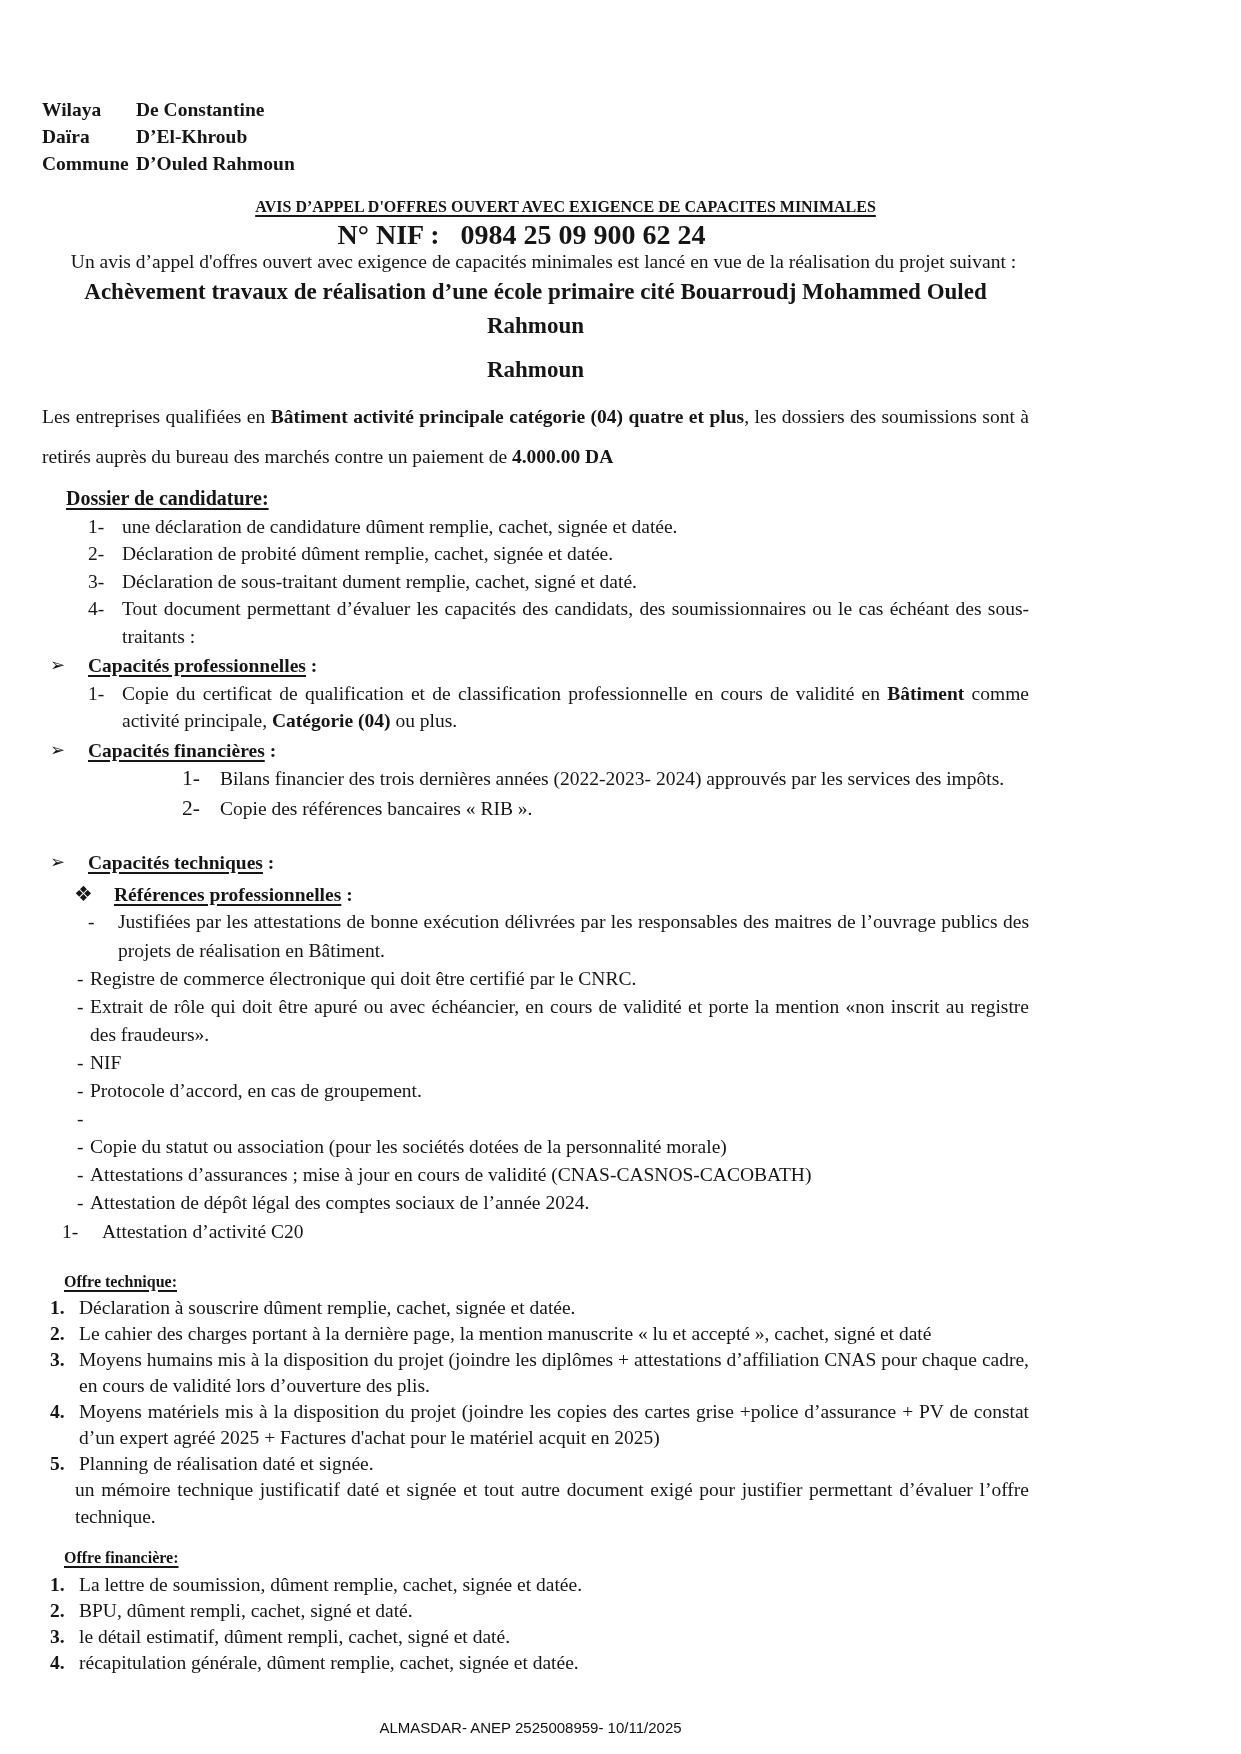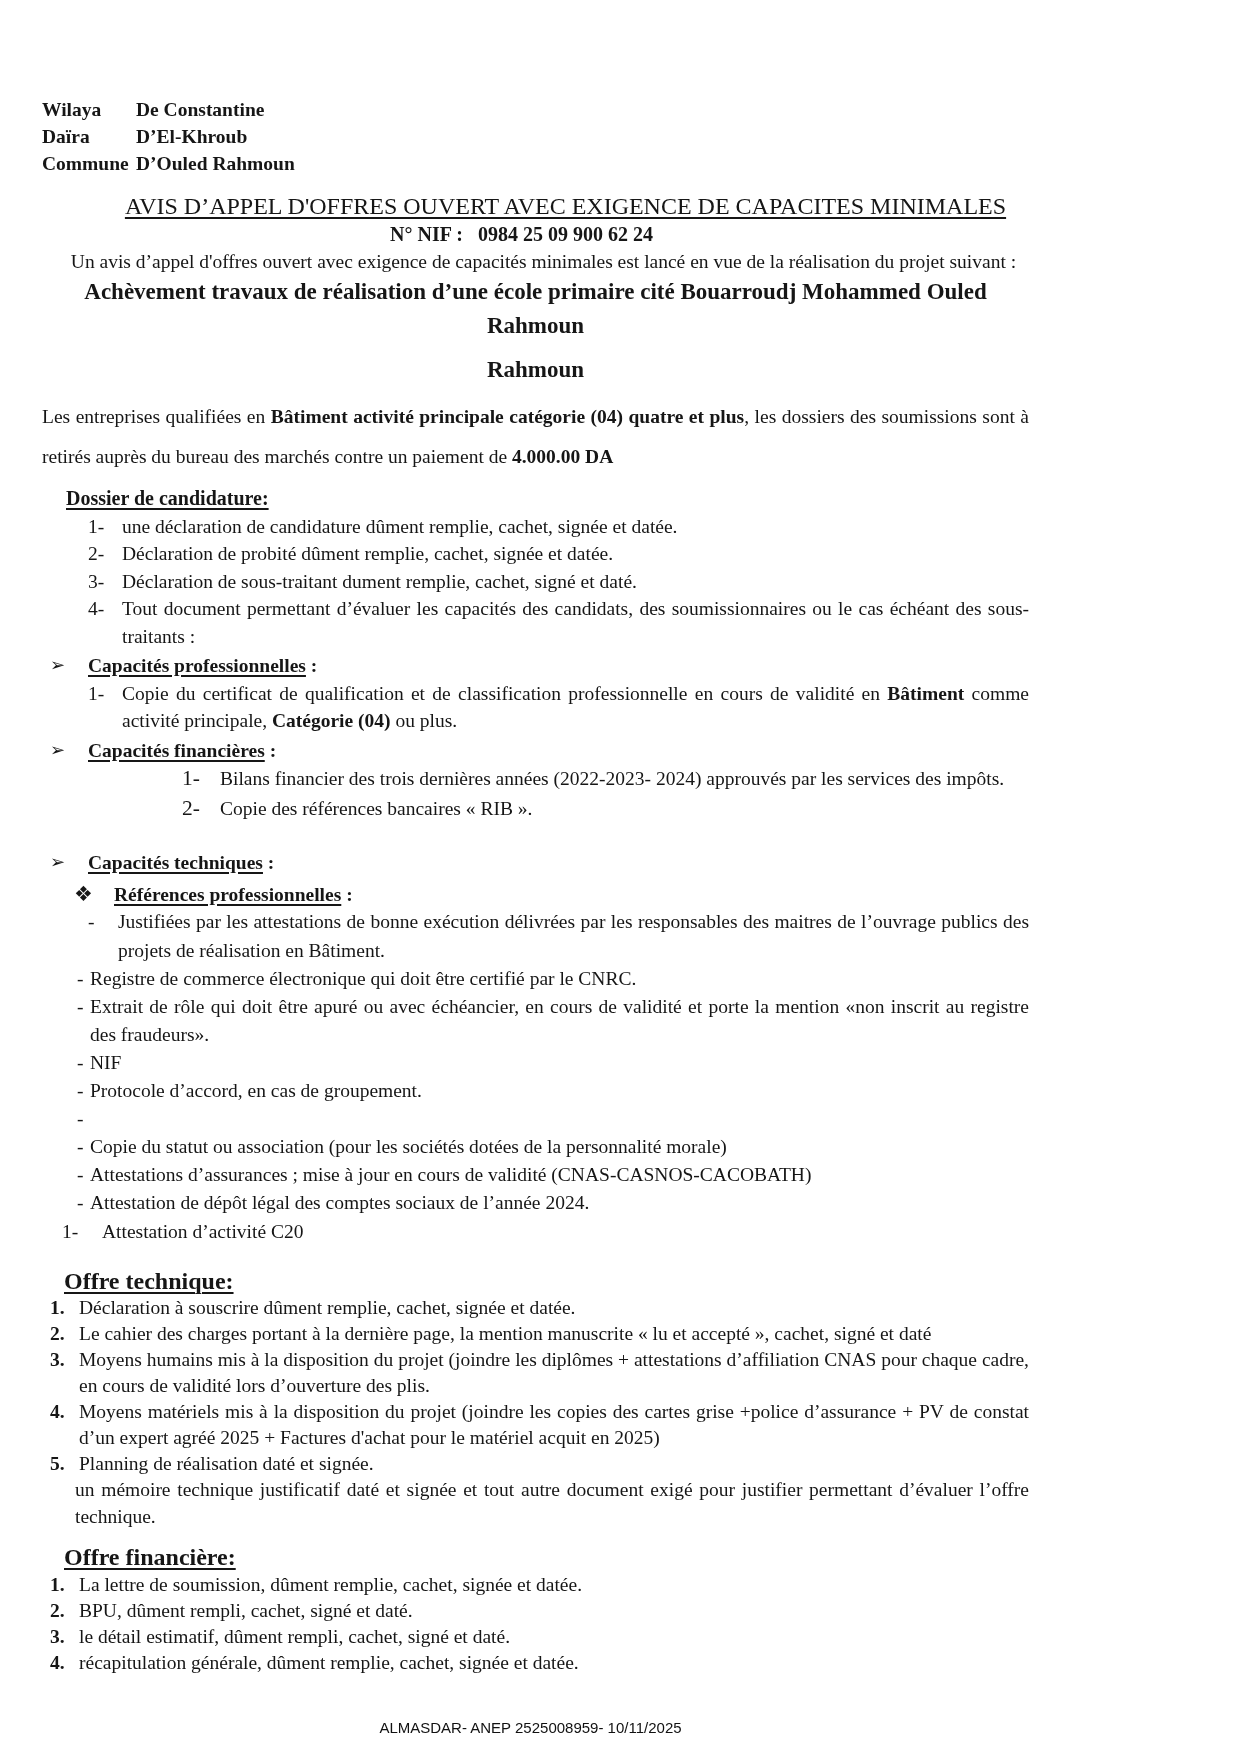--- a/index.html
+++ b/index.html
@@ -20,22 +20,22 @@
   .b { font-weight:bold; }
   .u { text-decoration:underline; text-underline-offset:3px; text-decoration-thickness:1.5px; }
   .center { text-align:center; }
   .justify { text-align:justify; }
 
   
   .rep-line { font-size:20px; font-weight:bold; position:relative; left:60px; margin-bottom:24px; }
   .loc-block { margin-top:18px; }
   .loc-row { display:flex; line-height:27px; font-weight:bold; }
   .loc-label { flex:0 0 94px; }
-  .notice-title { margin-top:16px; font-size:24px; font-weight:normal; position:relative; left:30px; }
-  .nif-line { font-size:20px; font-weight:bold; position:relative; left:-14px; }
+  .notice-title { margin-top:16px; font-size:16px; font-weight:bold; position:relative; left:30px; }
+  .nif-line { font-size:28px; font-weight:bold; position:relative; left:-14px; }
   .intro-line { position:relative; left:8px; line-height:27px; }
 
   .proj { font-size:23px; font-weight:bold; line-height:34px; }
   .proj2 { margin-top:10px; }
 
   .qual { margin-top:10px; line-height:40px; }
 
   
   .sec-head { font-size:20px; margin-top:8px; }
   .dossier-head { padding-left:24px; margin-top:8px; }
@@ -60,21 +60,21 @@
 
   
   .dfirst { display:flex; padding-left:46px; line-height:28.5px; }
   .dfirst .dash { flex:0 0 30px; }
   .dlist .drow { display:flex; padding-left:35px; line-height:28px; }
   .dlist .dash { flex:0 0 13px; }
   .c20-row { display:flex; padding-left:20px; margin-top:1px; }
   .c20-row .num { flex:0 0 40px; }
 
   
-  .offre-head { margin-left:22px; font-size:24px; }
+  .offre-head { margin-left:22px; font-size:16px; }
   .ot-head { margin-top:22px; }
   .of-head { margin-top:14px; }
   .olist { padding-left:8px; }
   .olist .nrow { line-height:26px; }
   .olist .num { flex:0 0 29px; font-weight:bold; }
   .tail-para { margin-left:33px; line-height:26.5px; }
 
   .footer-note {
     position:absolute; left:0; right:180px; bottom:18px;
     text-align:center;

